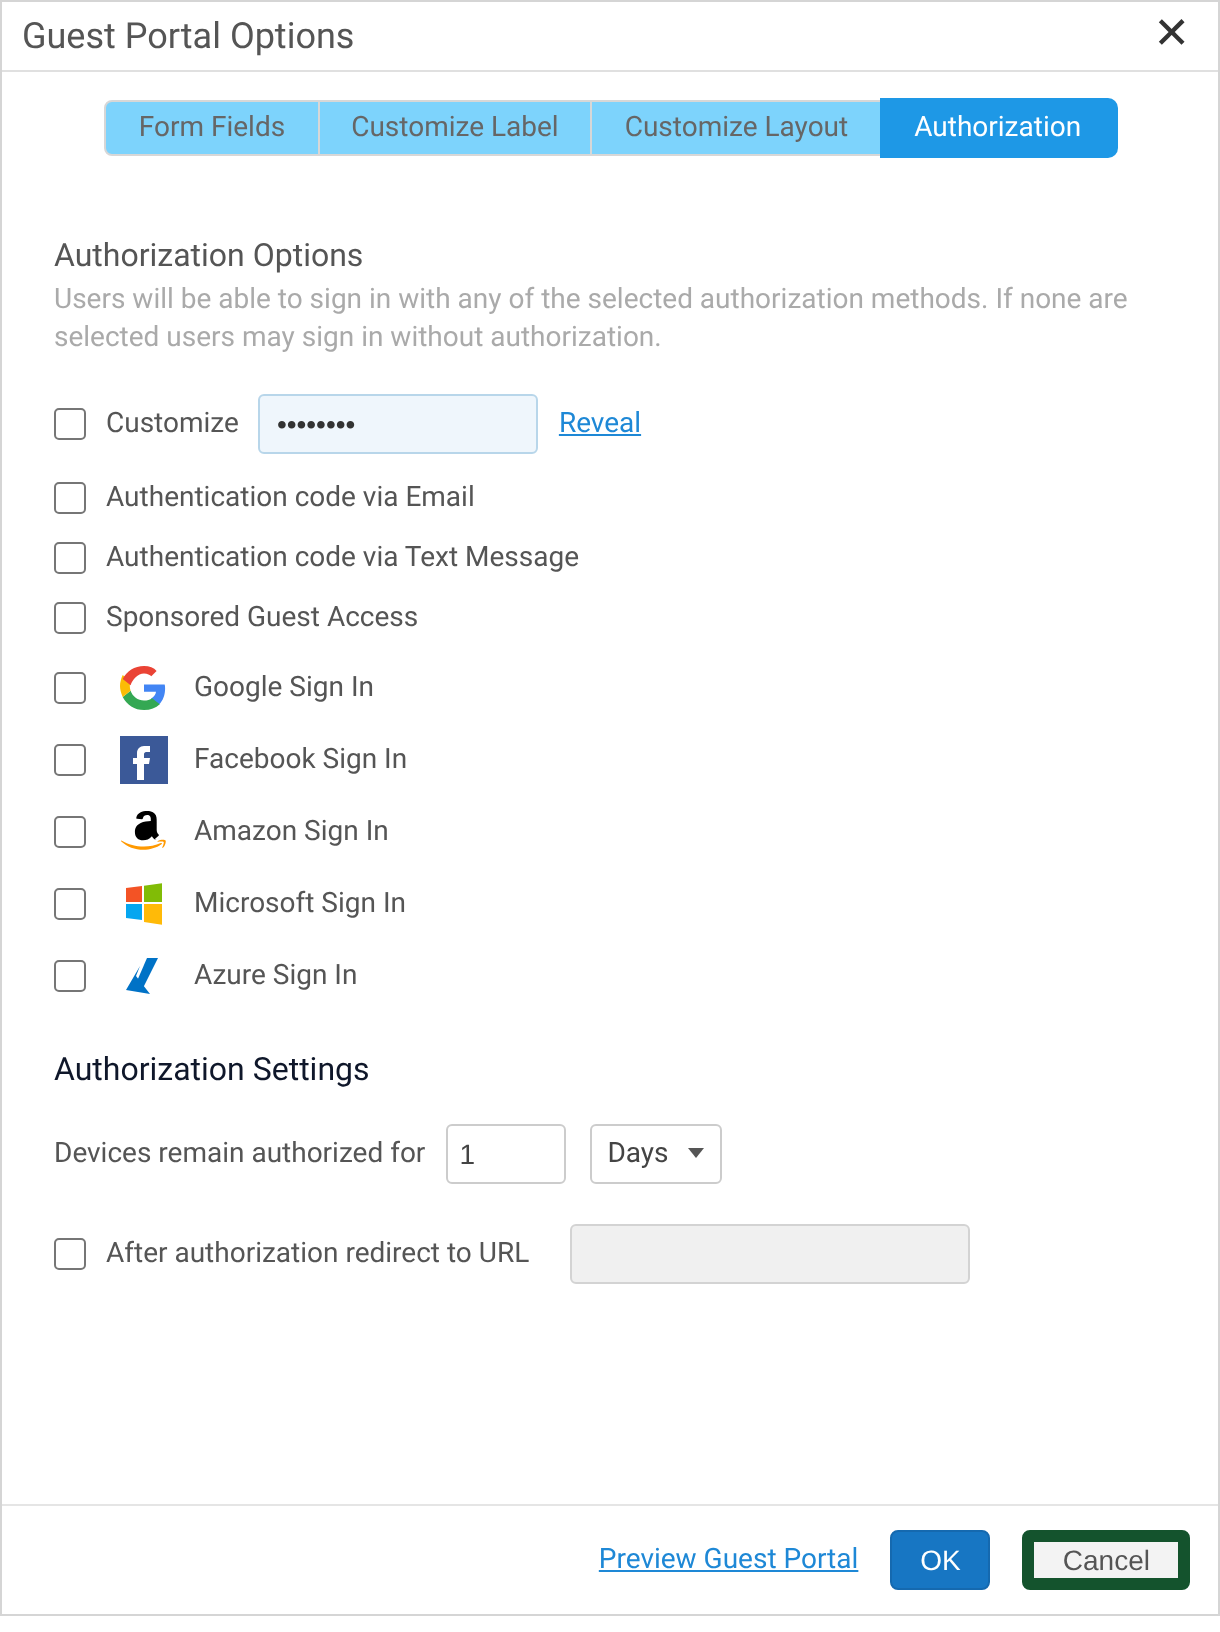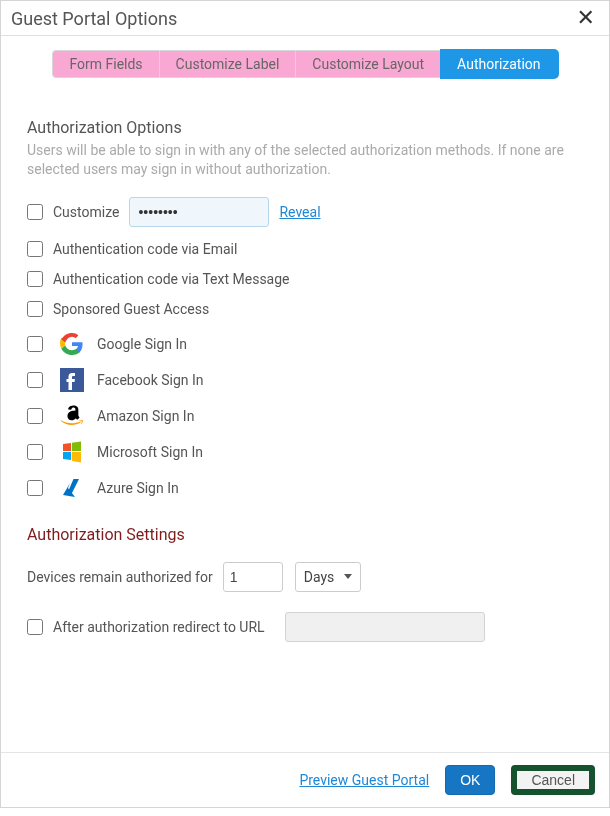--- a/index.html
+++ b/index.html
@@ -44,21 +44,21 @@
   .tabs {
     display: flex;
     justify-content: center;
     gap: 0;
     margin: 0 auto 40px auto;
   }
   .tab {
     padding: 5px 16px;
     font-size: 14px;
     color: #666;
-    background: #f9a8d4;
+    background: #7dd3fc;
     border: 1px solid #d7d7d7;
     cursor: pointer;
   }
   .tab + .tab { border-left: none; }
   .tab:first-child { border-radius: 4px 0 0 4px; }
   .tab:last-child  { border-radius: 0 4px 4px 0; }
   .tab.active {
     background: #1e98e6;
     border-color: #1e98e6;
     color: #fff;
@@ -112,21 +112,21 @@
     display: inline-flex;
     align-items: center;
     justify-content: center;
     margin-left: 6px;
     margin-right: 2px;
     flex-shrink: 0;
   }
   .brand-icon svg { width: 24px; height: 24px; }
   .subsection-heading {
     font-size: 16px;
-    color: #7f1d1d;
+    color: #0f172a;
     margin: 24px 0 18px 0;
   }
   .duration-input {
     width: 60px;
     height: 30px;
     border: 1px solid #ccc;
     border-radius: 3px;
     padding: 0 6px;
     font-size: 14px;
     color: #444;

